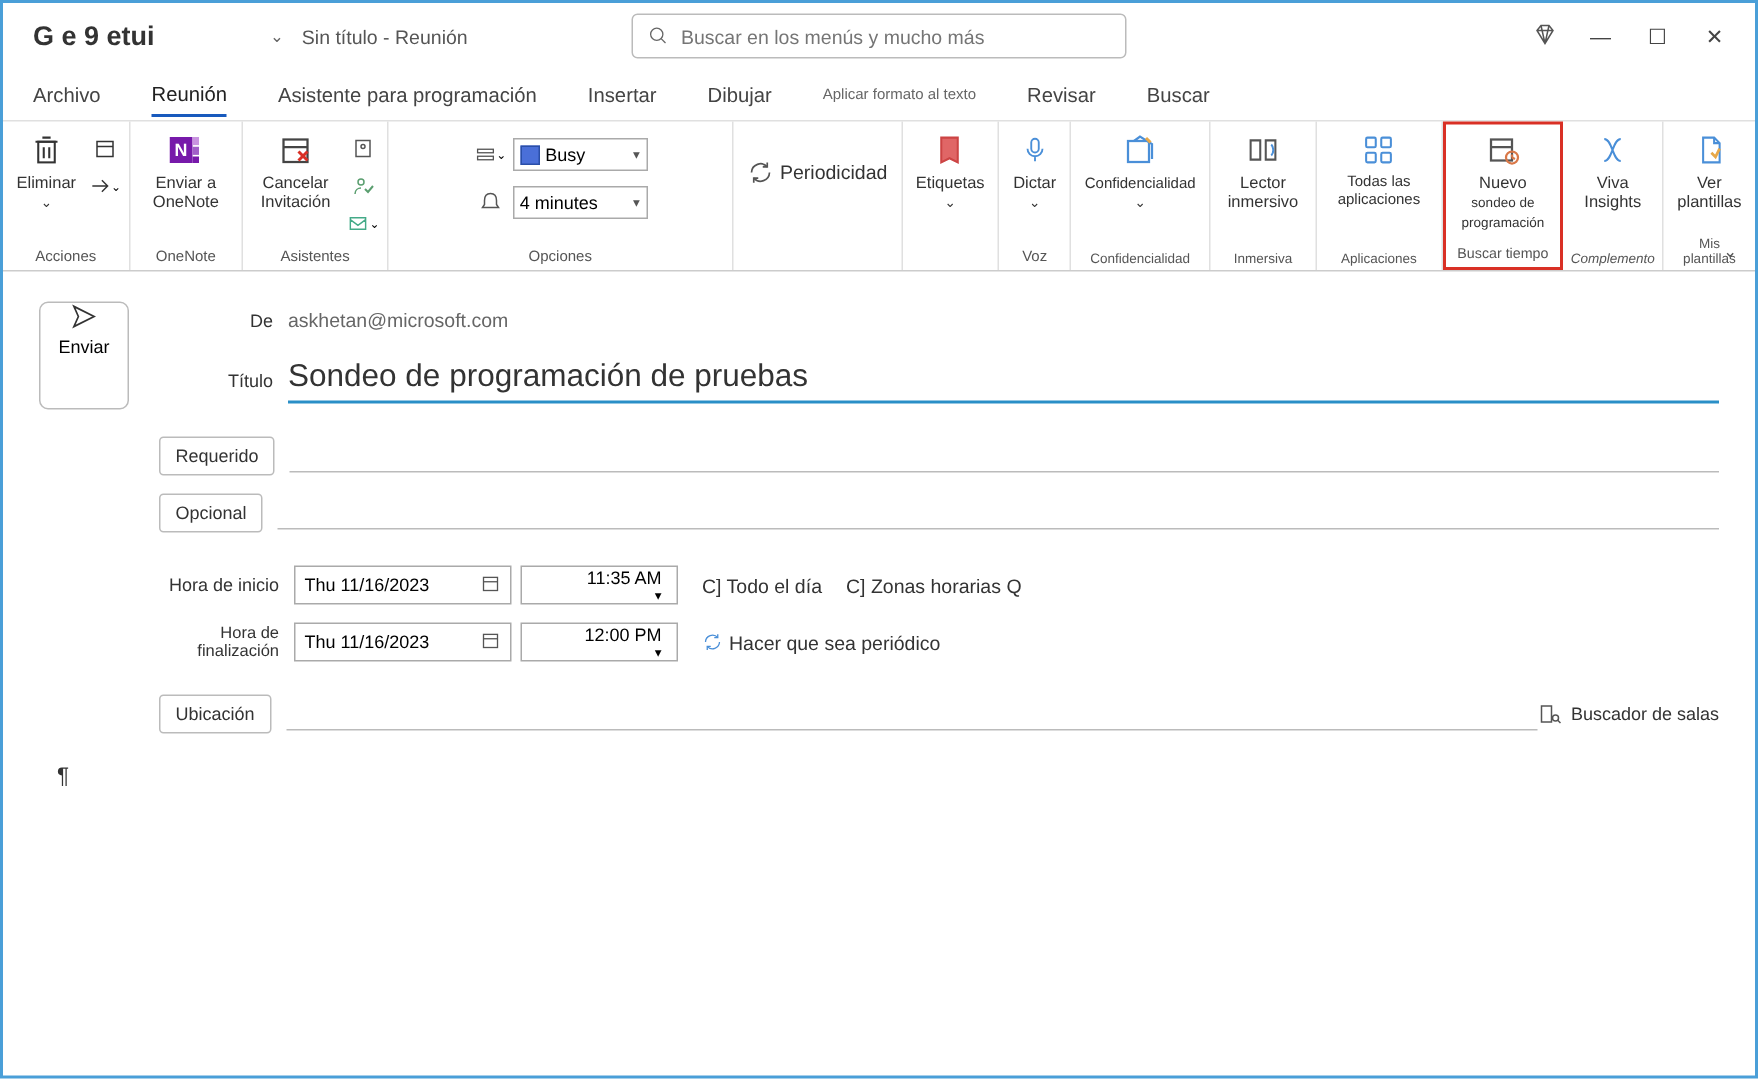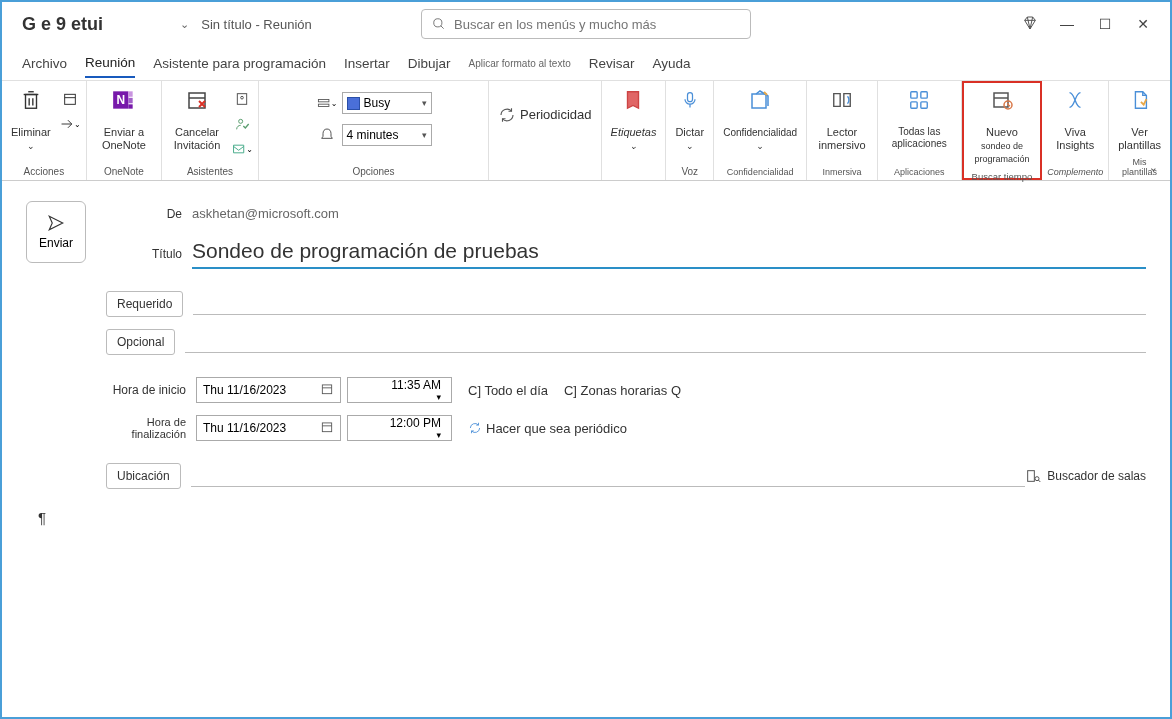--- a/index.html
+++ b/index.html
@@ -10,44 +10,44 @@
   .title-carets { color:#666; font-size:11px; margin-right:12px; }
   .doc-title { font-size: 13px; color: #555; }
   .search-wrap { position:absolute; left:50%; transform:translateX(-50%); width:330px; }
   .search-box { display:flex; align-items:center; border:1px solid #bbb; border-radius:4px; height:30px; padding:0 10px; background:#fff; }
   .search-box input { border:none; outline:none; flex:1; font-size:13px; color:#666; background:transparent; }
   .search-box svg { width:14px; height:14px; margin-right:8px; stroke:#666; fill:none; }
   .win-controls { margin-left:auto; display:flex; align-items:center; gap:24px; padding-right:12px;}
   .win-controls span { font-size:14px; color:#444; cursor:pointer; width:14px; text-align:center;}
   .diamond-icon svg { width:16px; height:16px; stroke:#555; fill:none;}
   
-  .tabs { display:flex; align-items:center; border-bottom:1px solid #e0e0e0; padding:0 20px; gap:18px; height:35px;}
+  .tabs { display:flex; align-items:center; border-bottom:1px solid #e0e0e0; padding:0 20px; gap:34px; height:35px;}
   .tab { font-size:13.5px; color:#444; padding:6px 0; cursor:pointer; }
   .tab.active { border-bottom:2px solid #185abd; color:#222; font-weight:500; }
   .tab.small { font-size:10px; color:#666;}
   
   .ribbon { display:flex; border-bottom:1px solid #ccc; height:100px; }
   .rgroup { display:flex; flex-direction:column; align-items:center; border-right:1px solid #e0e0e0; padding:3px 5px 0; }
   .rgroup-content { flex:1; display:flex; align-items:flex-start; gap:4px; }
   .rgroup-label { font-size:10px; color:#555; padding:3px 0; text-align:center;}
   .vbtn { display:flex; flex-direction:column; align-items:center; justify-content:flex-start; padding:2px 4px; cursor:pointer; text-align:center; min-height:70px;}
   .vbtn .ico { height:28px; display:flex; align-items:center; justify-content:center;}
-  .vbtn .lbl { font-size:11px; color:#333; line-height:1.2; margin-top:12px;}
+  .vbtn .lbl { font-size:11px; color:#333; line-height:1.2; margin-top:2px;}
   .vcol { display:flex; flex-direction:column; gap:3px; padding-top:4px;}
   .smallbtn { width:22px; height:22px; display:flex; align-items:center; justify-content:center; cursor:pointer;}
   .opt-row { display:flex; align-items:center; gap:4px; height:26px;}
   .combo { border:1px solid #aaa; height:22px; display:flex; align-items:center; padding:0 4px; background:#fff; font-size:12px; min-width:90px; justify-content:space-between; cursor:pointer;}
   .combo .caret { font-size:9px; color:#555; margin-left:6px;}
   .busy-block { width:13px; height:13px; background:#4a6fd8; margin-right:4px; border:1px solid #2a4fa8;}
   .highlighted { border:2px solid #d93025; }
   .ribbon-caret { position:absolute; right:12px; bottom:6px; font-size:11px; color:#555; cursor:pointer;}
   
   .form-area { padding:20px 24px; }
   .send-block { display:flex; align-items:flex-start; gap:20px; }
-  .send-btn { border:1px solid #bbb; border-radius:6px; width:60px; height:62px; display:flex; flex-direction:column; align-items:center; justify-content:center; cursor:pointer;}
+  .send-btn { border:1px solid #bbb; border-radius:6px; width:60px; height:72px; display:flex; flex-direction:column; align-items:center; cursor:pointer;}
   .send-btn .lbl{ font-size:12px; margin-top:4px;}
   .fields { flex:1; display:flex; flex-direction:column; gap:6px;}
   .frow { display:flex; align-items:center; min-height:26px; margin-bottom:6px;}
   .frow .flabel { width:86px; font-size:12px; text-align:right; color:#333; padding-right:10px;}
   .frow .boxlabel { border:1px solid #bbb; border-radius:3px; font-size:12px; padding:5px 10px; color:#333; cursor:pointer; margin-right:10px;}
   .frow .fval { flex:1; font-size:13px; color:#333; border-bottom:1px solid transparent;}
   .frow.titled .fval { font-size:21px; border-bottom:2px solid #2a8fc7; padding-bottom:4px;}
   .frow.line .linefield { flex:1; border-bottom:1px solid #bbb; height:22px;}
   .date-combo { border:1px solid #aaa; height:26px; display:flex; align-items:center; padding:0 6px; min-width:145px; font-size:12px; justify-content:space-between; cursor:pointer;}
   .date-combo .cal-ico svg{ width:14px; height:14px; stroke:#555; fill:none;}
@@ -85,21 +85,21 @@
 </div>
 
 <div class="tabs">
   <span class="tab">Archivo</span>
   <span class="tab active">Reunión</span>
   <span class="tab">Asistente para programación</span>
   <span class="tab">Insertar</span>
   <span class="tab">Dibujar</span>
   <span class="tab small">Aplicar formato al texto</span>
   <span class="tab">Revisar</span>
-  <span class="tab">Ayuda</span>
+  <span class="tab">Buscar</span>
 </div>
 
 <div class="ribbon" style="position:relative;">
 
   <div class="rgroup">
     <div class="rgroup-content">
       <div class="vbtn">
         <div class="ico">
             <svg width="22" height="24" viewBox="0 0 24 24" fill="none" stroke="#333">
               <rect x="6" y="6" width="12" height="15"></rect>
@@ -224,21 +224,21 @@
         <svg width="18" height="18" viewBox="0 0 24 24" fill="none" stroke="#555">
             <path d="M4 12a8 8 0 0 1 14-5M20 12a8 8 0 0 1-14 5"></path>
             <path d="M18 3v4h-4M6 21v-4h4"></path>
           </svg>
         <span class="lbl" style="margin:0 0 0 4px; font-size:13px;">Periodicidad</span>
       </div>
     </div>
     <div class="rgroup-label">&nbsp;</div>
   </div>
 
-  <div class="rgroup" style="border-left:1px solid #e0e0e0;font-style:italic;">
+  <div class="rgroup" style="border-left:1px solid #e0e0e0;">
     <div class="rgroup-content">
       <div class="vbtn">
         <div class="ico">
             <svg width="22" height="24" viewBox="0 0 24 24" fill="none">
               <path d="M6 3v18l6-3 6 3V3z" fill="#e06666" stroke="#c44"></path>
             </svg>
           </div>
         <div class="lbl"><span>Etiquetas</span><br><span style="font-size:9px;">⌄</span></div>
       </div>
     </div>

